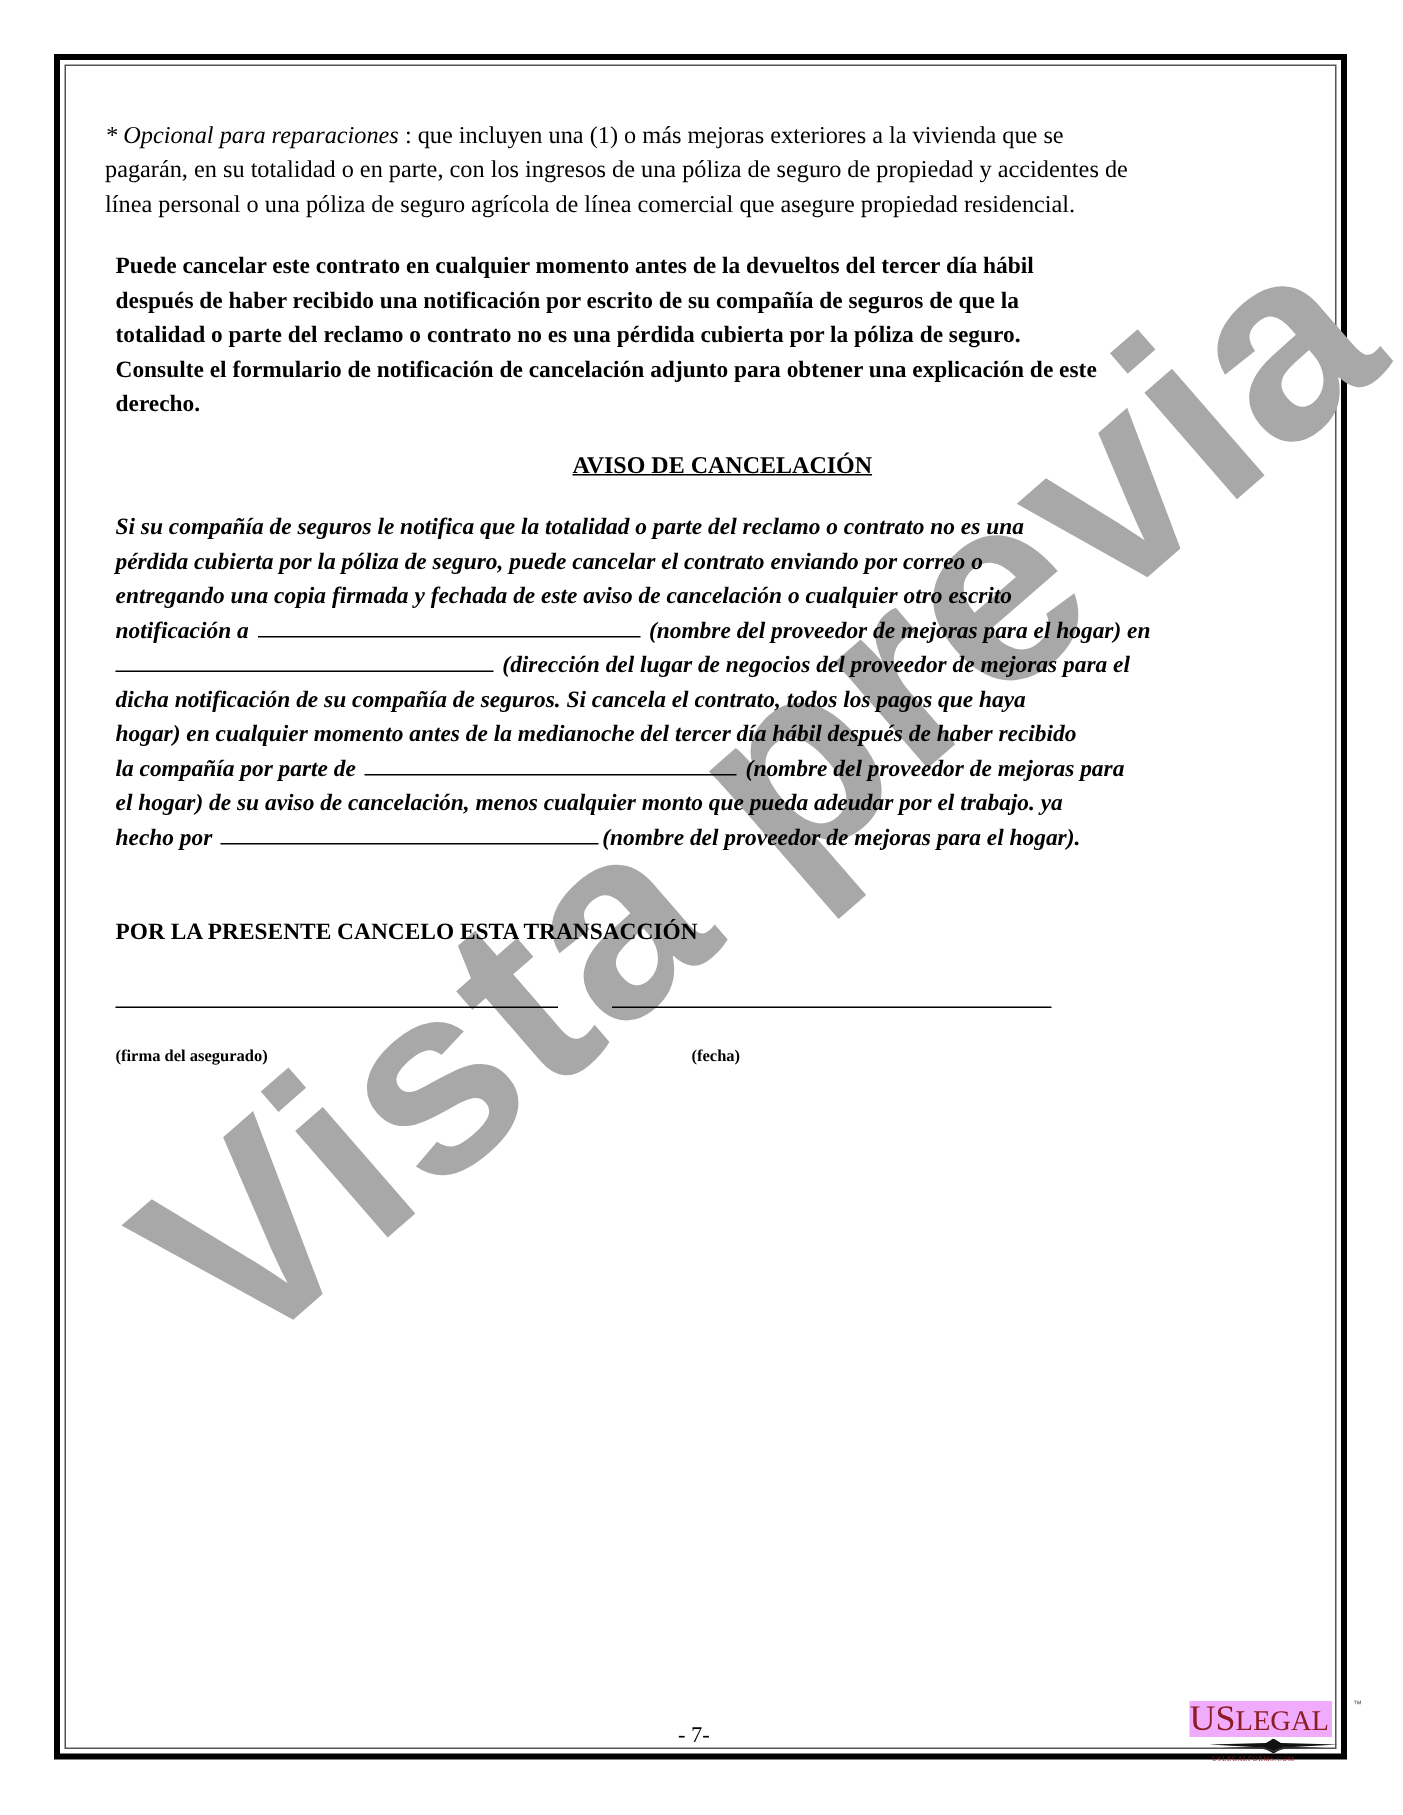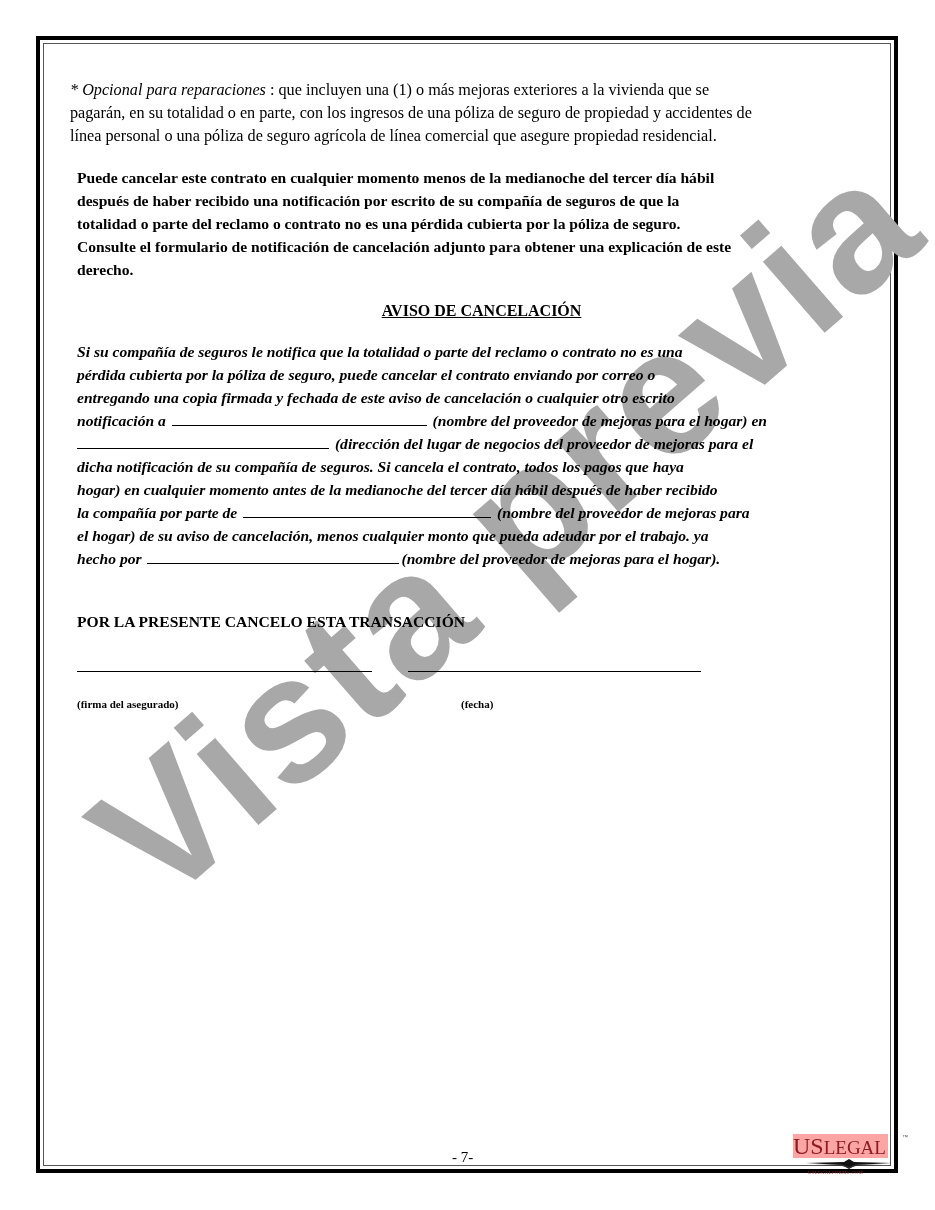--- a/index.html
+++ b/index.html
@@ -150,21 +150,21 @@
       z-index: 3;
     }
     .logo-text {
       position: absolute;
       left: 3px;
       top: 0;
       font-family: "Liberation Serif", serif;
       color: #8c1d24;
       white-space: nowrap;
       line-height: 1;
-      background: #fca5a5;
+      background: #f0abfc;
       padding-right: 2px;
     }
     .logo-us {
       font-size: 24px;
     }
     .logo-legal {
       font-size: 19px;
     }
     .logo-tm {
       position: absolute;
@@ -202,21 +202,21 @@
 
 <div class="content">
 
   <div class="para-italic-block">
     <span class="line"><span class="lead">* Opcional para reparaciones</span><span> : que incluyen una (1) o más mejoras exteriores a la vivienda que se</span></span>
     <span class="line">pagarán, en su totalidad o en parte, con los ingresos de una póliza de seguro de propiedad y accidentes de</span>
     <span class="line">línea personal o una póliza de seguro agrícola de línea comercial que asegure propiedad residencial.</span>
   </div>
 
   <div class="bold-para para-cancel-right">
-    <span class="line">Puede cancelar este contrato en cualquier momento menos de la medianoche del tercer día hábil</span>
+    <span class="line">Puede cancelar este contrato en cualquier momento antes de la devueltos del tercer día hábil</span>
     <span class="line">después de haber recibido una notificación por escrito de su compañía de seguros de que la</span>
     <span class="line">totalidad o parte del reclamo o contrato no es una pérdida cubierta por la póliza de seguro.</span>
     <span class="line">Consulte el formulario de notificación de cancelación adjunto para obtener una explicación de este</span>
     <span class="line">derecho.</span>
   </div>
 
   <div class="heading">AVISO DE CANCELACIÓN</div>
 
   <div class="bold-para para-notice">
     <span class="line">Si su compañía de seguros le notifica que la totalidad o parte del reclamo o contrato no es una</span>

